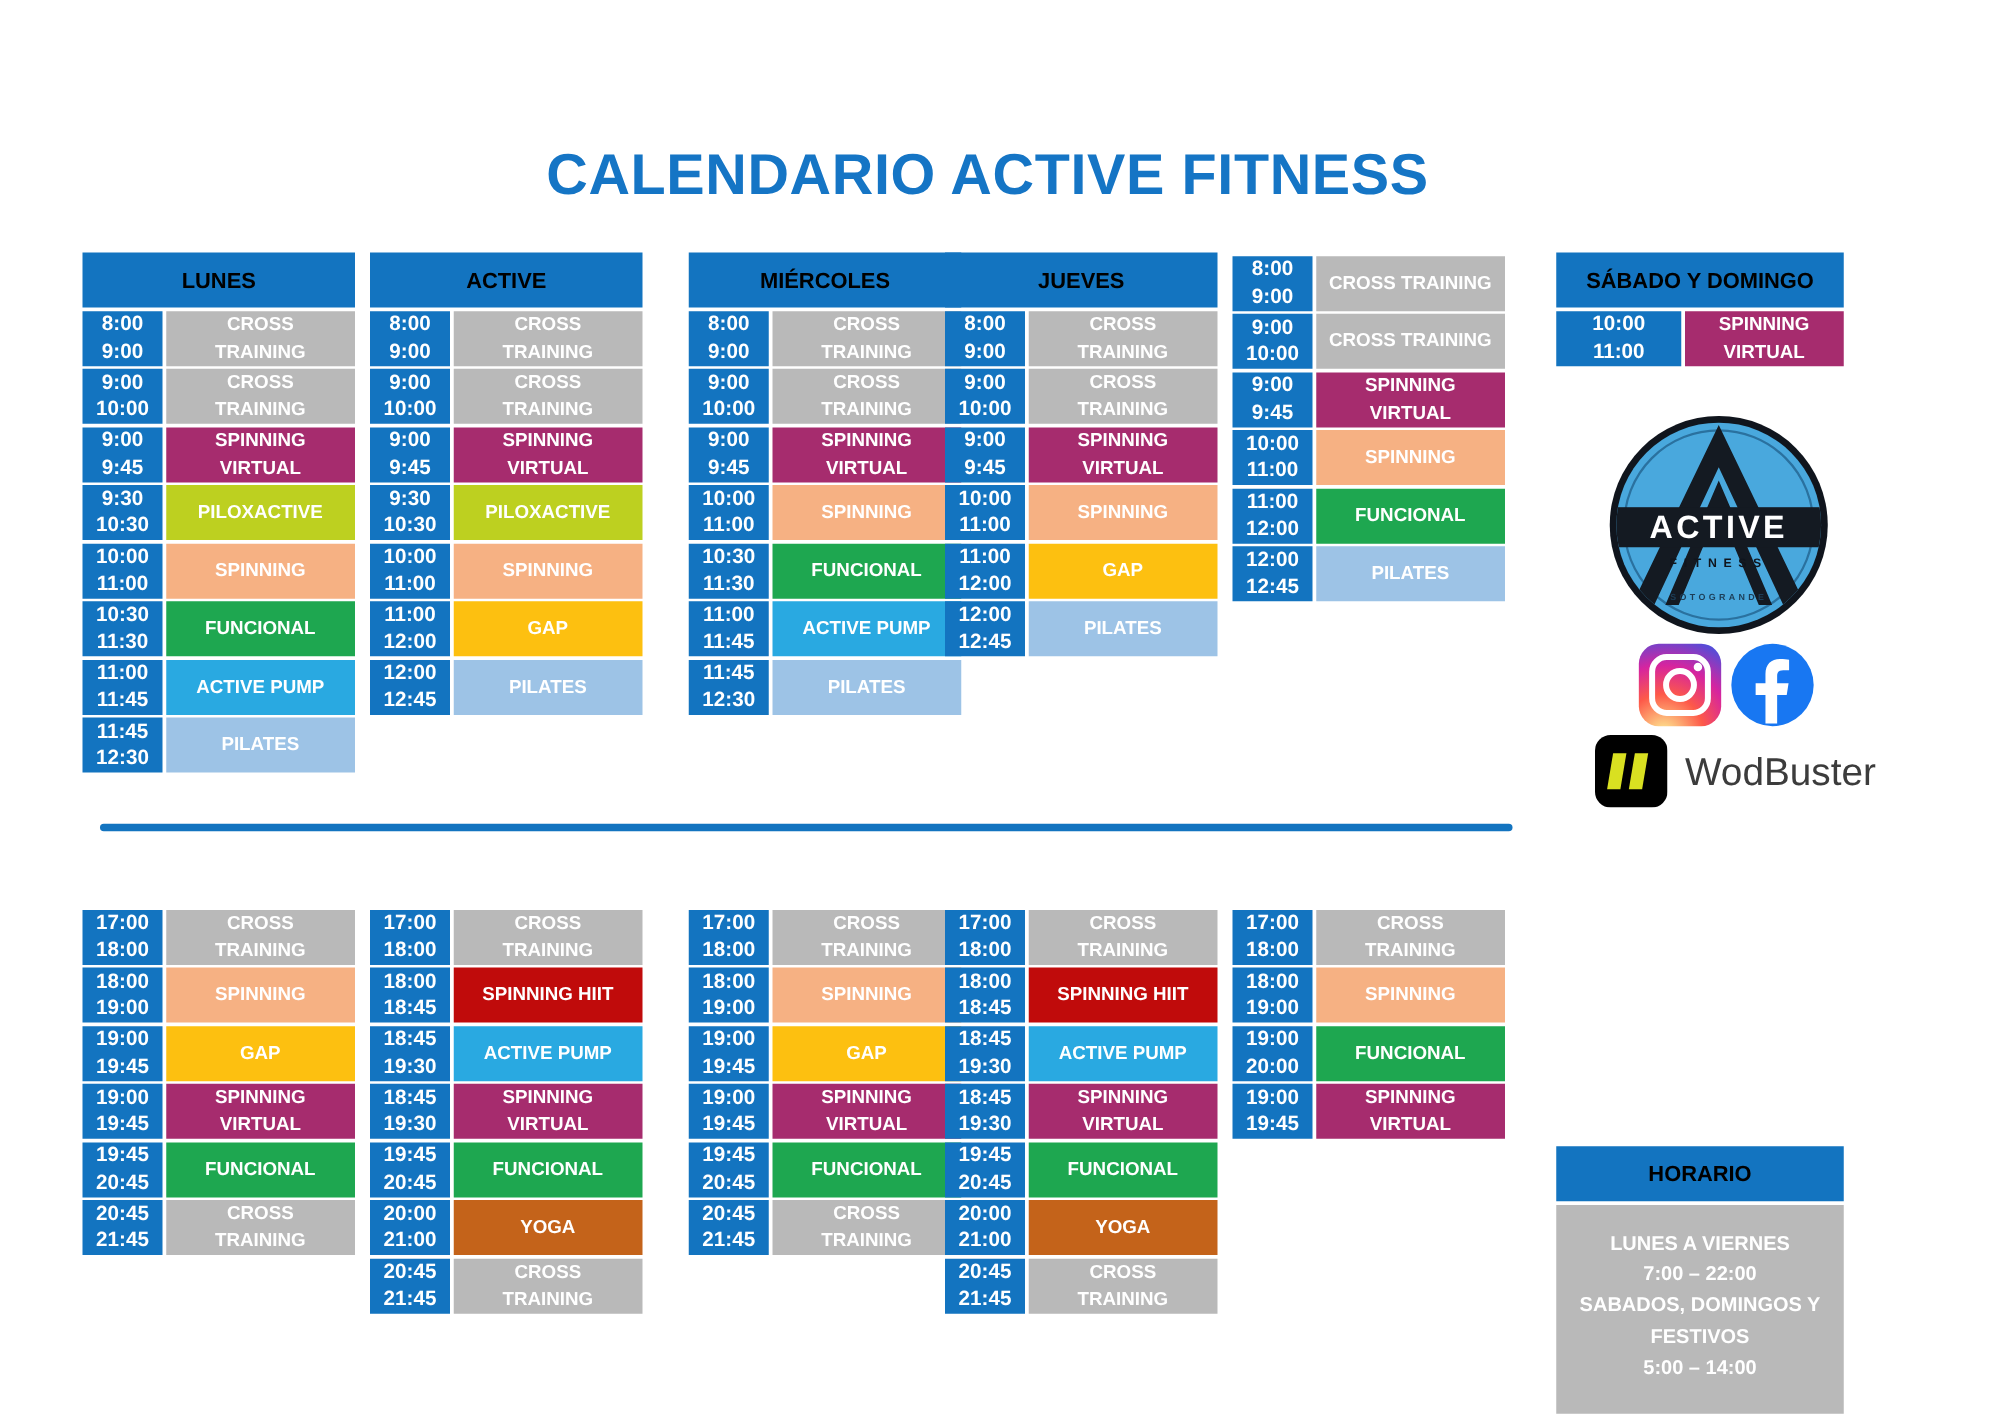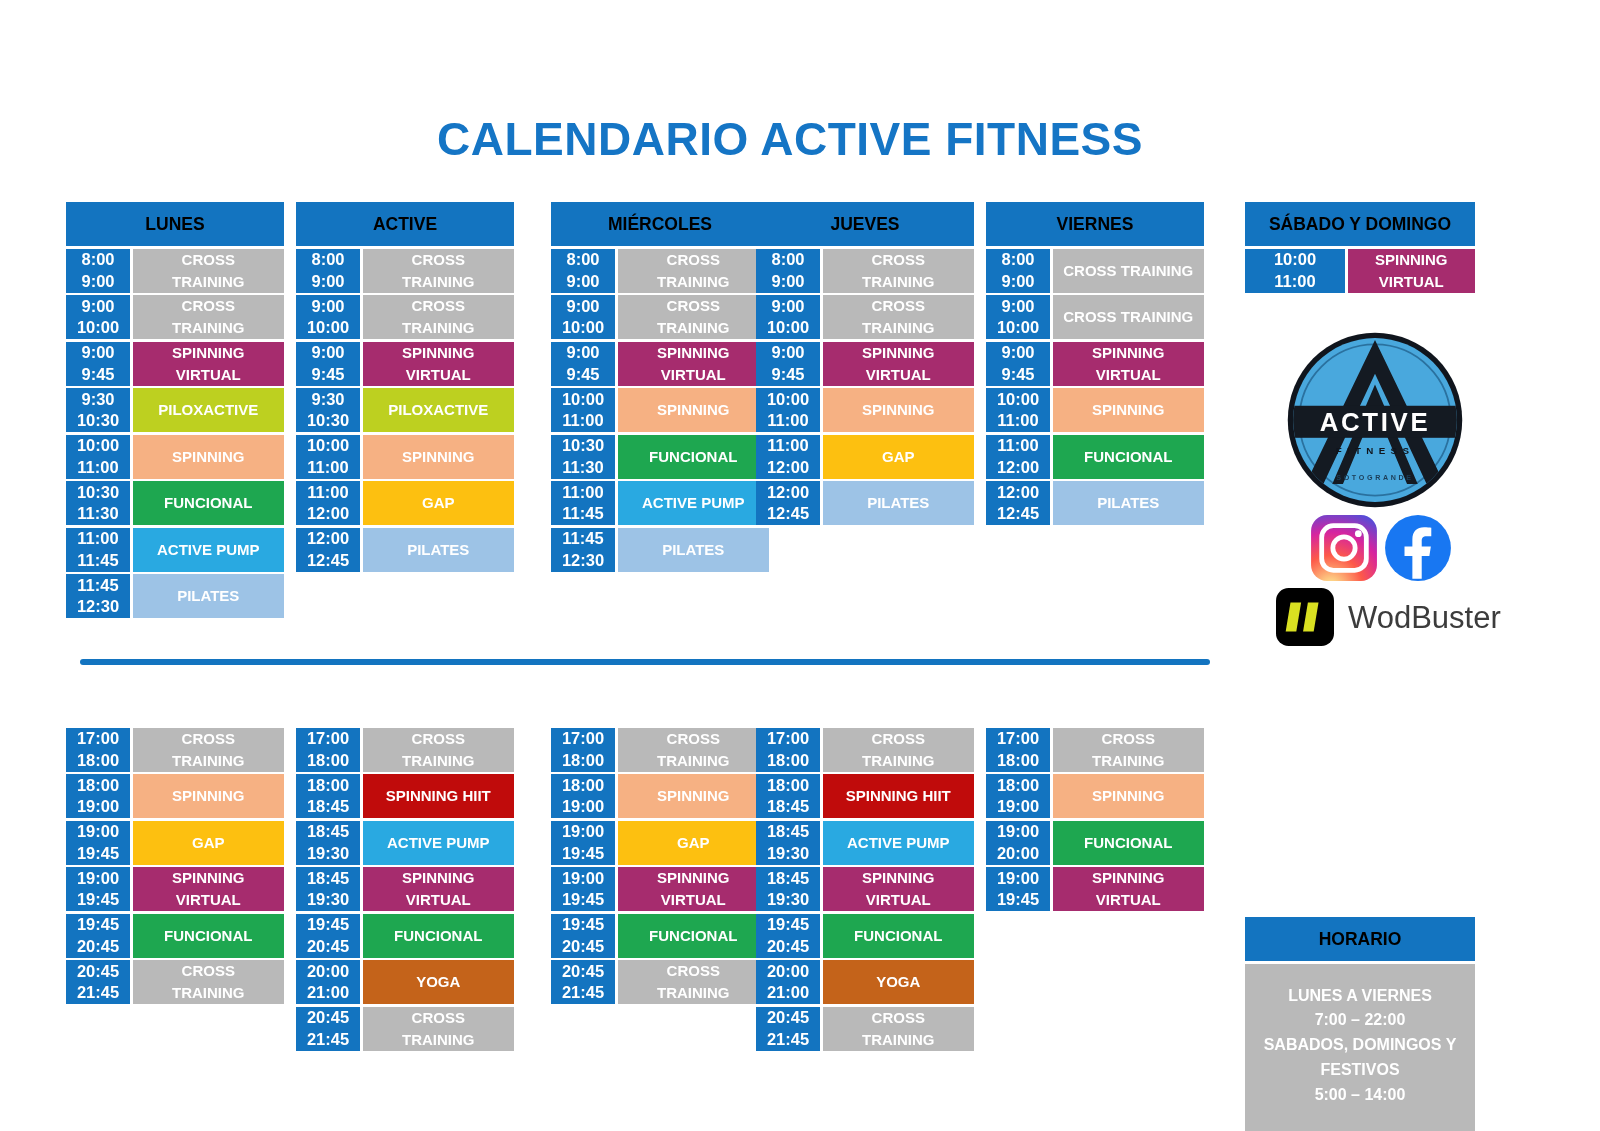--- a/index.html
+++ b/index.html
@@ -261,21 +261,20 @@
         <div class="row">
           <div class="time">
             <div class="t-line">12:00</div>
             <div class="t-line">12:45</div>
           </div>
           <div class="activity" style="background: rgb(157, 195, 230);">PILATES</div>
         </div>
       </div>
   </div>
   <div class="day-table morning col-4">
-    <div class="day-header">VIERNES</div>
       <div class="rows">
         <div class="row">
           <div class="time">
             <div class="t-line">8:00</div>
             <div class="t-line">9:00</div>
           </div>
           <div class="activity" style="background: rgb(185, 185, 185);">CROSS TRAINING</div>
         </div>
         <div class="row">
           <div class="time">

